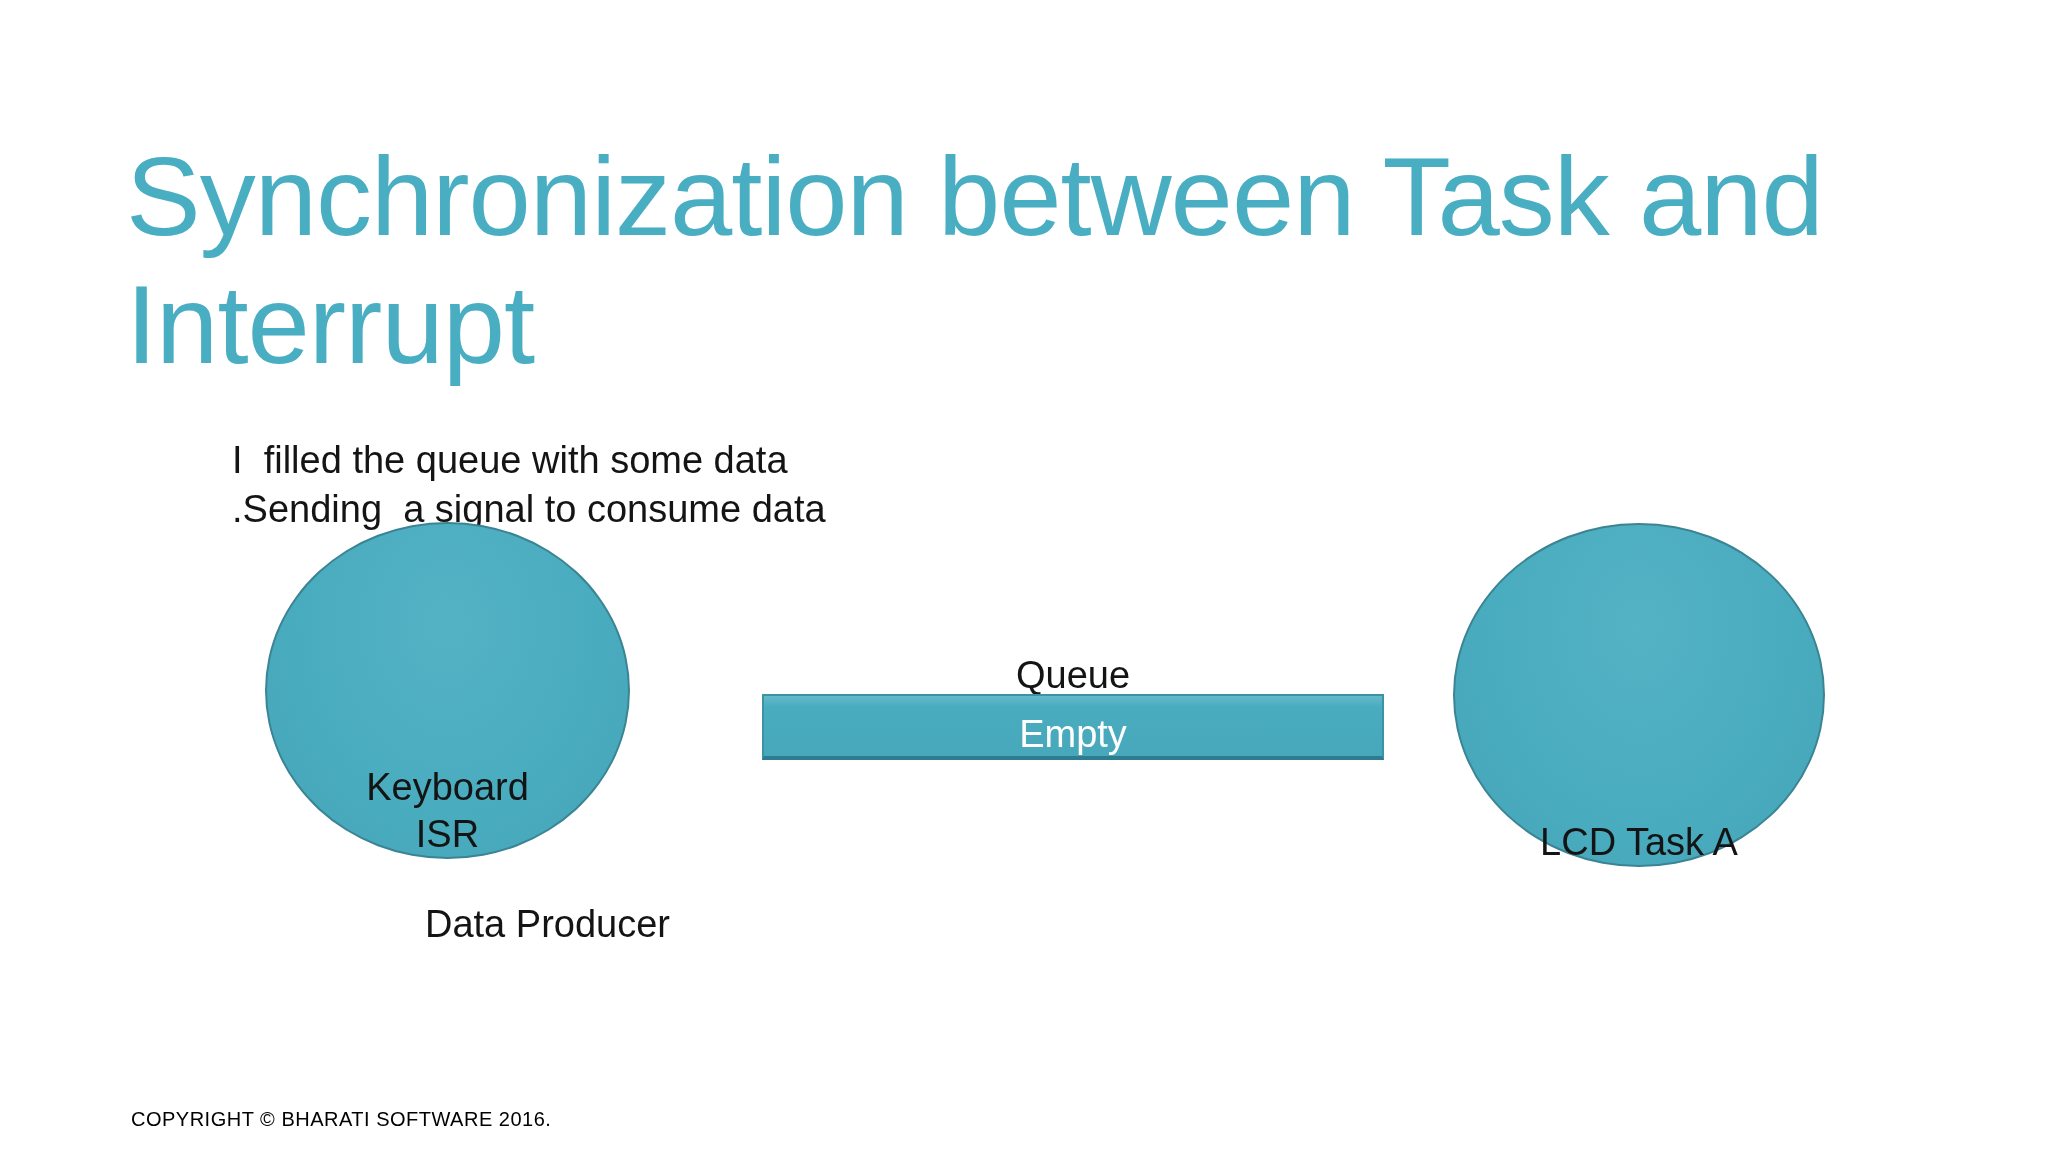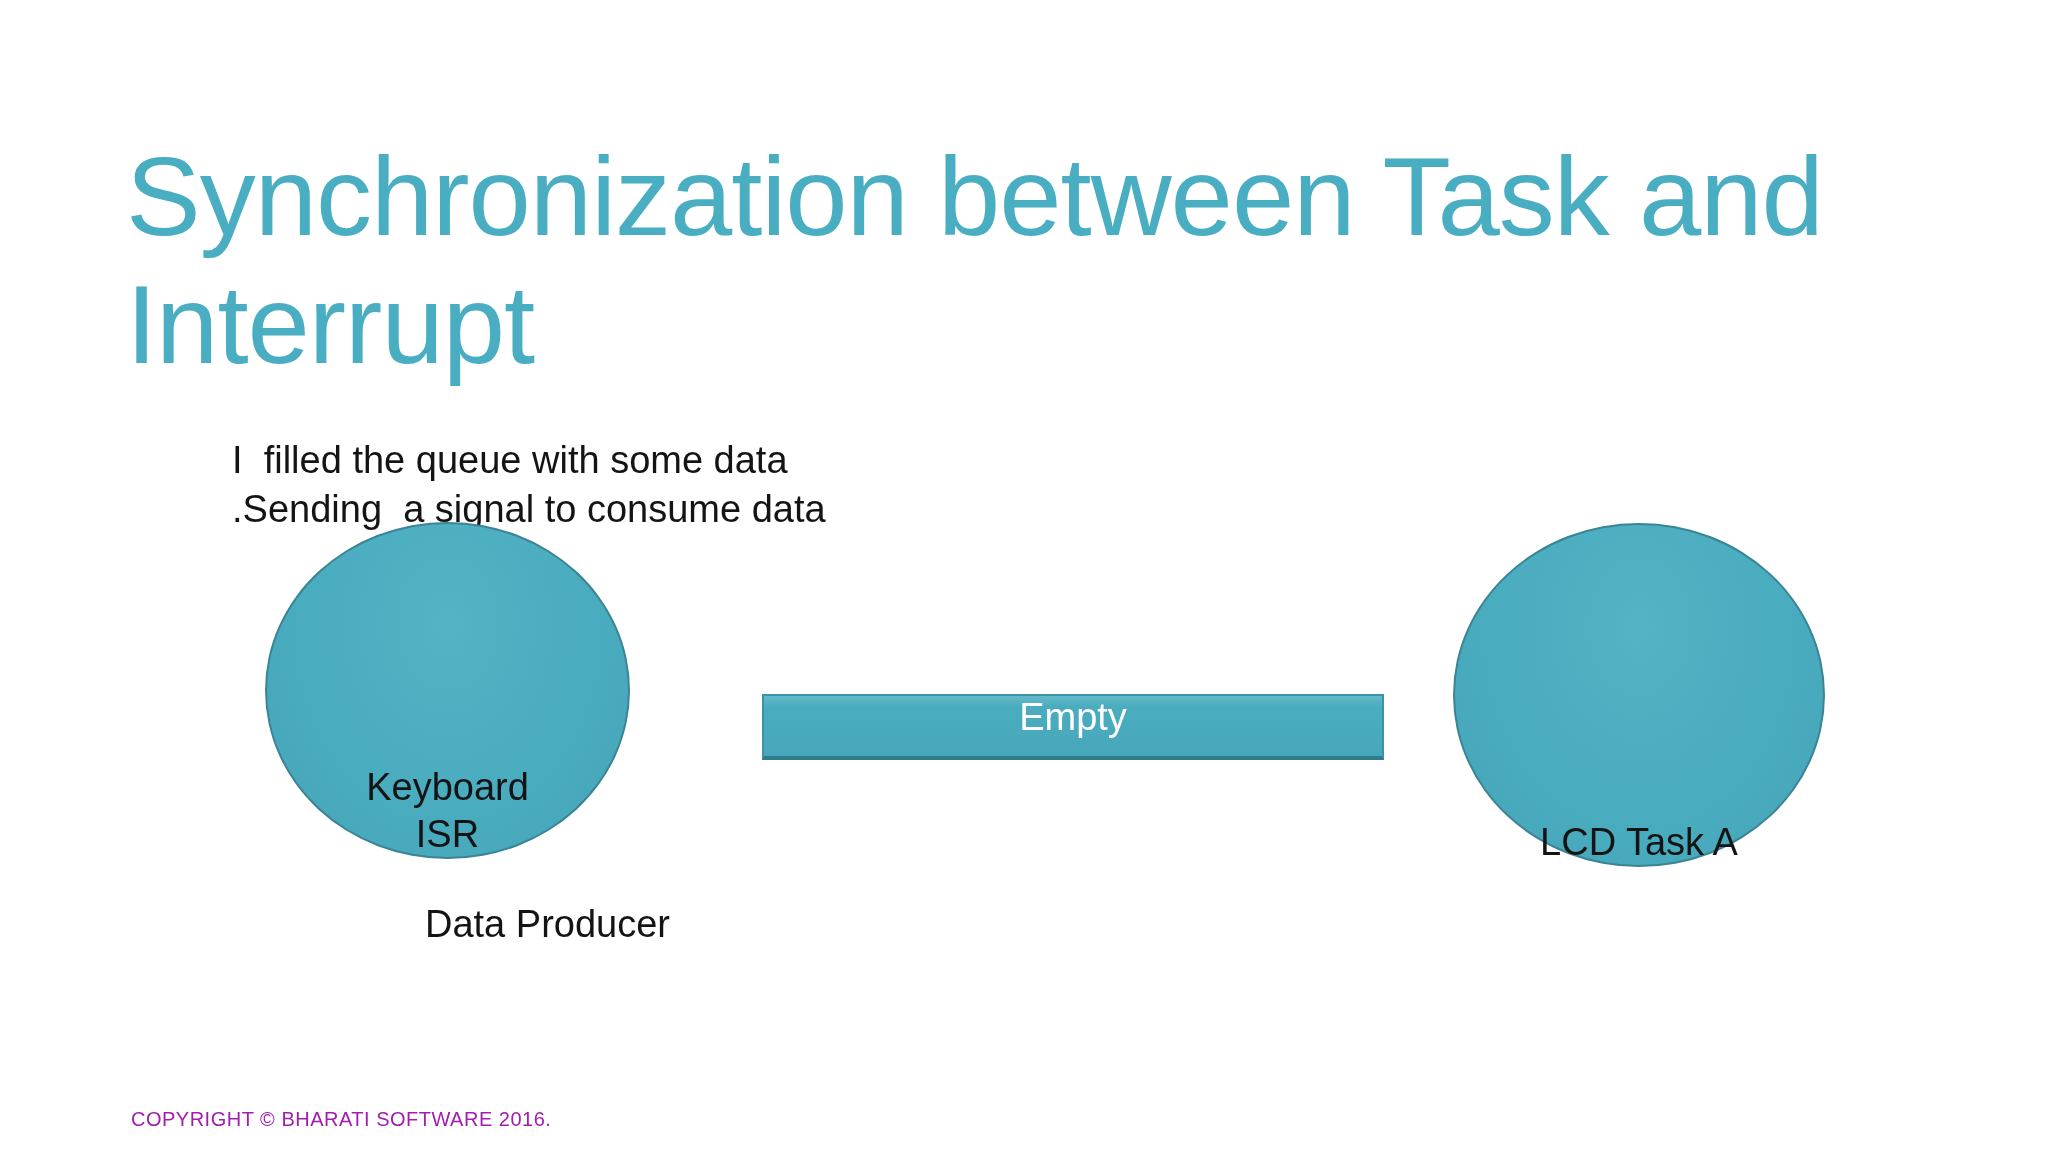--- a/index.html
+++ b/index.html
@@ -86,21 +86,21 @@
     position: absolute;
     left: 762px;
     top: 694px;
     width: 622px;
     height: 66px;
     background: linear-gradient(to bottom, #63bac9 0%, #4aacbf 18%, #47a8bb 100%);
     border: 2px solid #3c93a6;
     border-bottom: 4px solid #2e7c8f;
     box-sizing: border-box;
     display: flex;
-    align-items: flex-start;
+    align-items: flex-end;
     justify-content: center;
   }
   .queue-state {
     font-size: 38px;
     color: #ffffff;
   }
   .producer-caption {
     position: absolute;
     left: 270px;
     top: 903px;
@@ -108,39 +108,40 @@
     text-align: right;
     font-size: 38px;
     color: #141414;
   }
   .copyright {
     position: absolute;
     left: 131px;
     top: 1108px;
     font-size: 20px;
     letter-spacing: 0.5px;
-    color: #a21caf;
+    color: #000000;
   }
 </style>
 </head>
 <body>
 
 <div class="slide">
 
   <h1 class="slide-title">Synchronization between Task and
 Interrupt</h1>
 
   <div class="note producer-note">I  filled the queue with some data
 .Sending  a signal to consume data</div>
 
   <div class="shape-circle producer-circle">
     <div class="circle-label">Keyboard
 ISR</div>
   </div>
 
+  <div class="queue-label">Queue</div>
 
   <div class="queue-box">
     <div class="queue-state">Empty</div>
   </div>
 
   <div class="shape-circle consumer-circle">
     <div class="circle-label">LCD Task A</div>
   </div>
 
   <div class="producer-caption">Data Producer</div>

